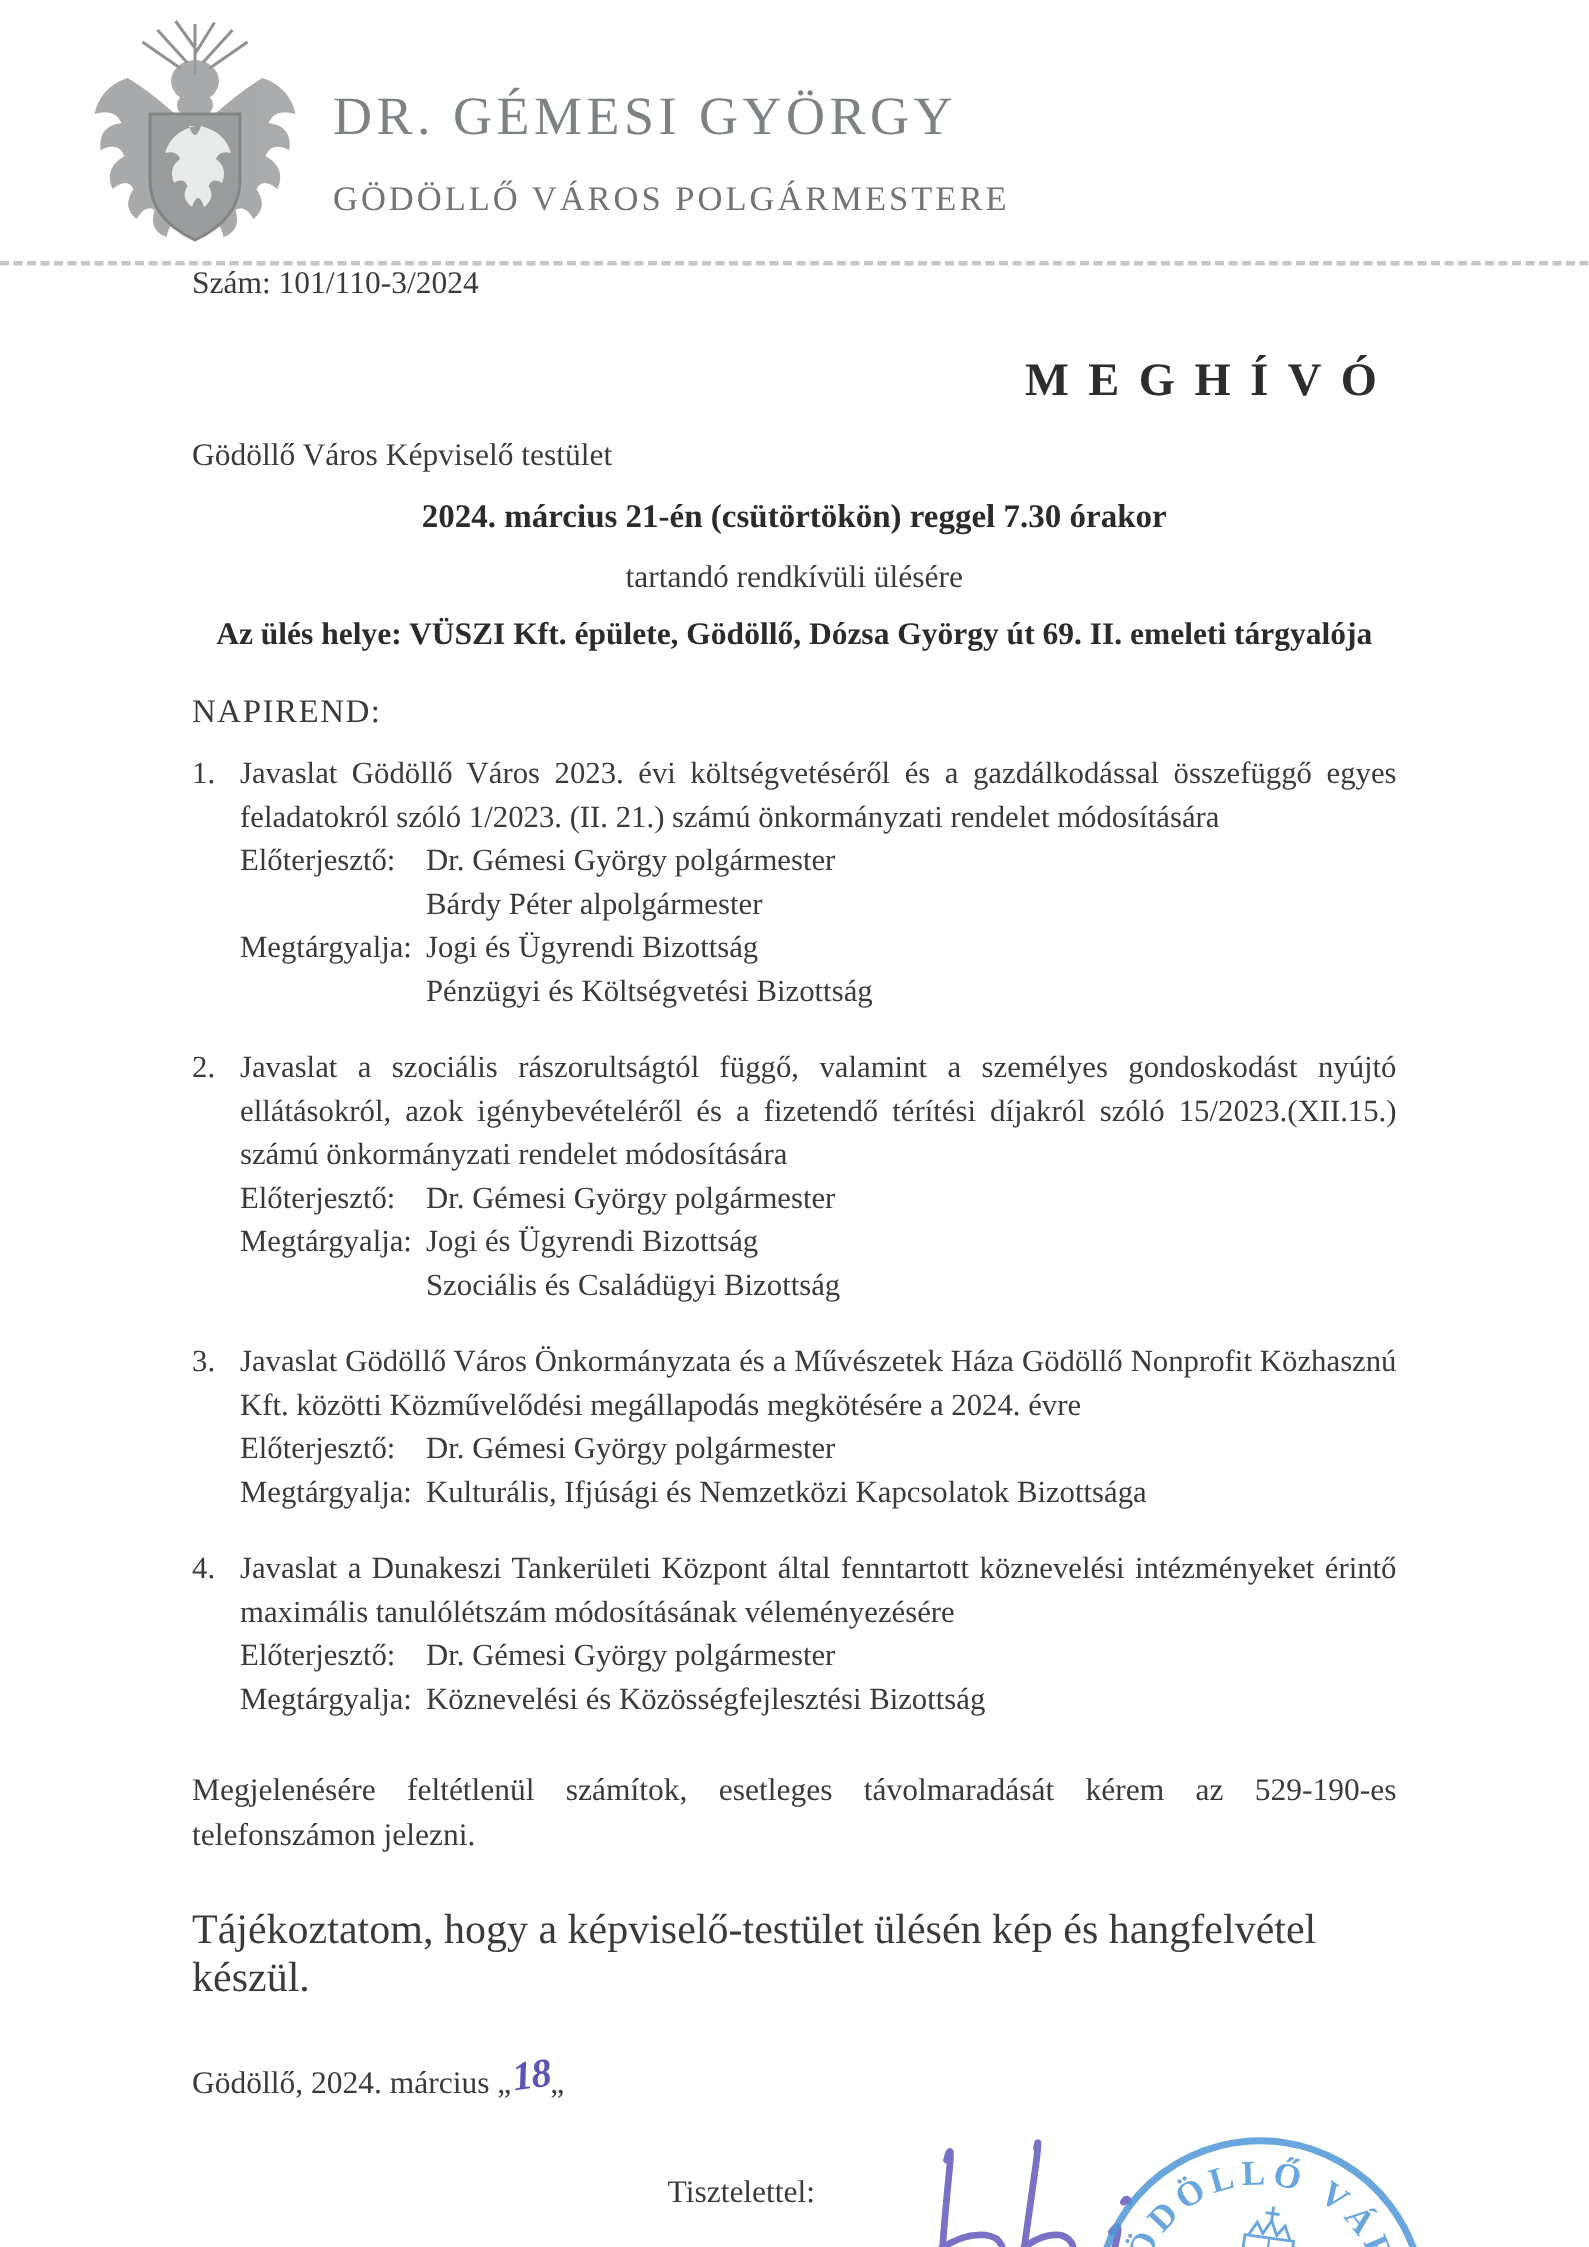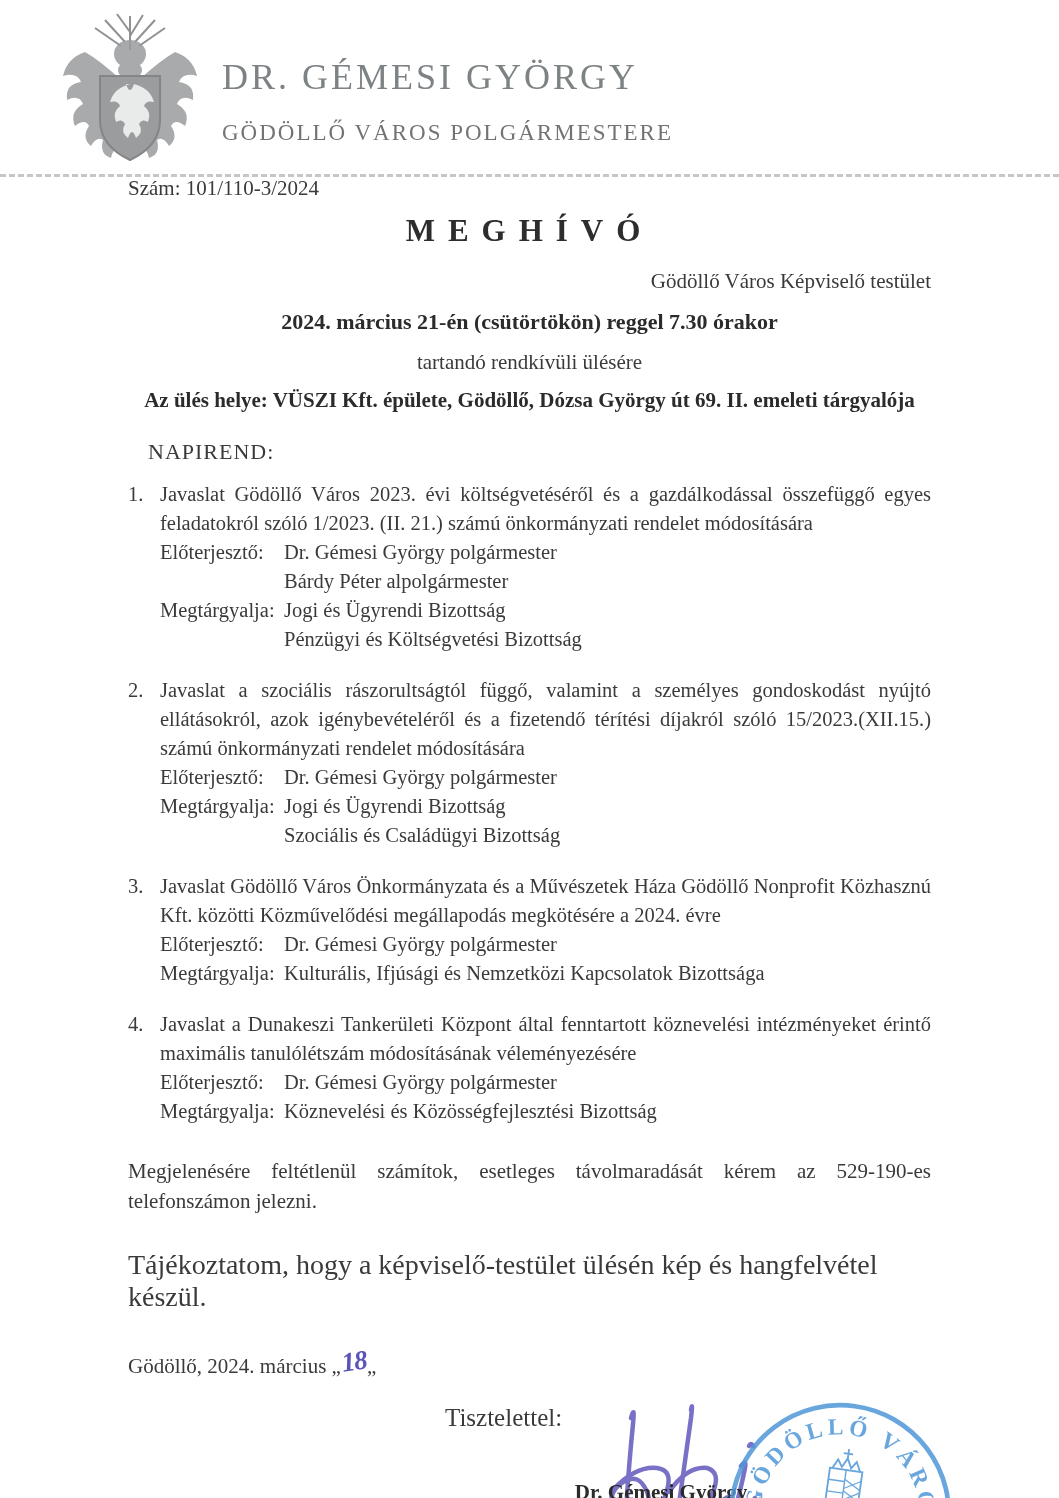--- a/index.html
+++ b/index.html
@@ -25,50 +25,50 @@
     font-size:23px; letter-spacing:2px; color:#737373;
   }
   .head-divider {
     position:absolute; left:0; top:174px; width:1059px; height:0;
     border-top:3px dashed #c6c6c6;
   }
   
   .content { padding:0 128px; }
   .ref-line { font-size:21px; }
   .doc-title {
-    margin-top:12px; text-align:center;
+    margin-top:34px; text-align:right;
     font-size:31px; font-weight:bold; letter-spacing:13px; color:#2d2d2d;
   }
-  .doc-subtitle { margin-top:20px; text-align:right; font-size:21px; }
+  .doc-subtitle { margin-top:20px; text-align:left; font-size:21px; }
   .doc-datetime { margin-top:15px; text-align:center; font-size:22px; font-weight:bold; color:#2b2b2b; }
   .doc-session  { margin-top:15px; text-align:center; font-size:21px; }
   .doc-location { margin-top:13px; text-align:center; font-size:21px; font-weight:bold; color:#2b2b2b; }
   .u { }
-  .agenda-heading { margin-top:26px; font-size:22px; letter-spacing:1px;margin-left:20px; }
+  .agenda-heading { margin-top:26px; font-size:22px; letter-spacing:1px; }
   .agenda-list { list-style:none; margin-top:15px; }
   .agenda-item { display:flex; margin-bottom:22px; font-size:20.5px; line-height:29px; }
   .agenda-num { width:32px; flex:0 0 32px; }
   .agenda-body { flex:1; }
   .agenda-text { text-align:justify; }
   .agenda-row { display:flex; }
   .agenda-label { flex:0 0 124px; }
   .agenda-val { flex:1; }
   .close-p1 { margin-top:30px; font-size:21px; line-height:30px; text-align:justify; }
   .close-p2 { margin-top:33px; font-size:28px; }
   .date-line { margin-top:36px; font-size:21px; }
   .hand-day {
     display:inline-block;
     font-size:27px; font-style:italic; font-weight:bold;
     color:#5b54b8; transform:rotate(-8deg) translateY(-3px);
     letter-spacing:-1px;
   }
   .q { font-size:21px; letter-spacing:1px; }
   
   .sig-area { position:relative; height:282px; margin-top:12px; }
-  .salutation { position:absolute; left:317px; top:12px; font-size:25px; }
+  .salutation { position:absolute; left:317px; top:35px; font-size:21px; }
   .sig-name {
     position:absolute; left:438px; top:88px; width:190px;
     text-align:center; font-size:21px; font-weight:bold; color:#2b2b2b;
   }
   .signature-svg { position:absolute; left:445px; top:8px; width:230px; height:180px; }
   .stamp-svg { position:absolute; left:595px; top:5px; width:234px; height:234px; transform:rotate(8deg); opacity:.85; }
   .stamp-text { font-family:"Liberation Serif", serif; font-size:20px; font-weight:bold; letter-spacing:3.5px; }
 </style>
 </head>
 <body>

